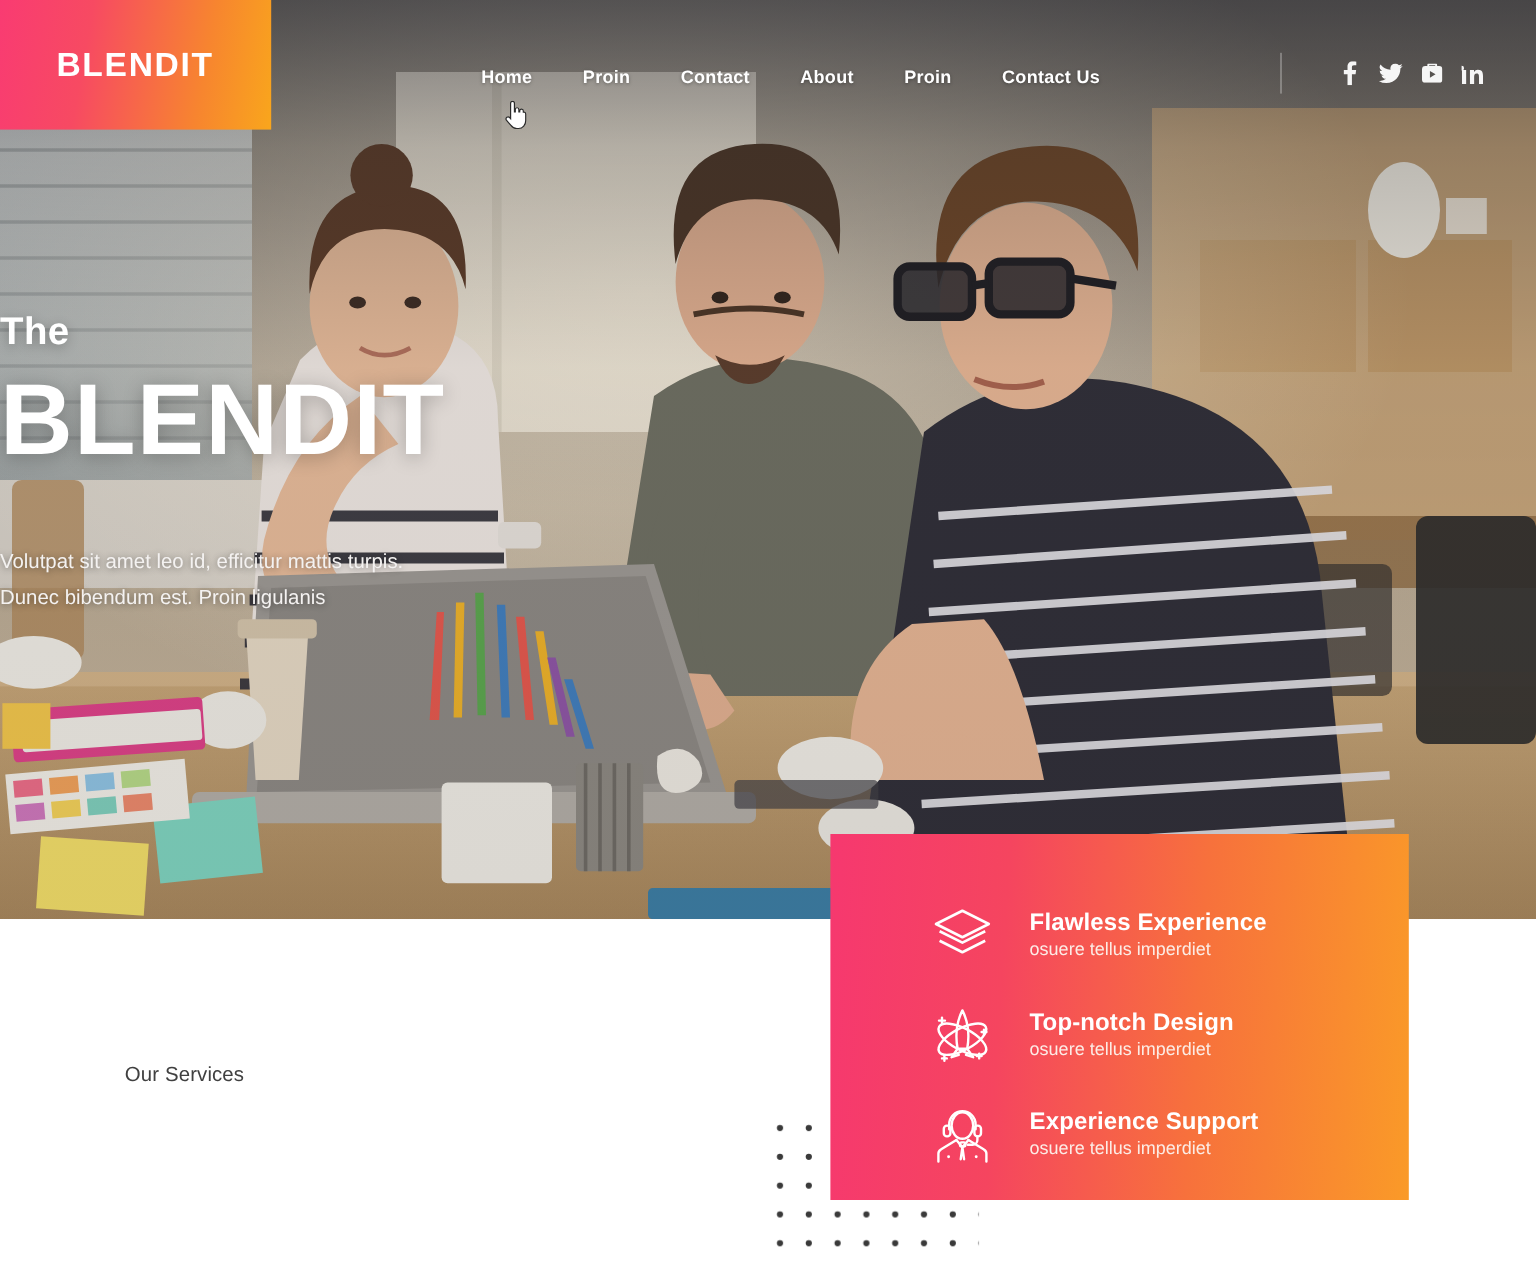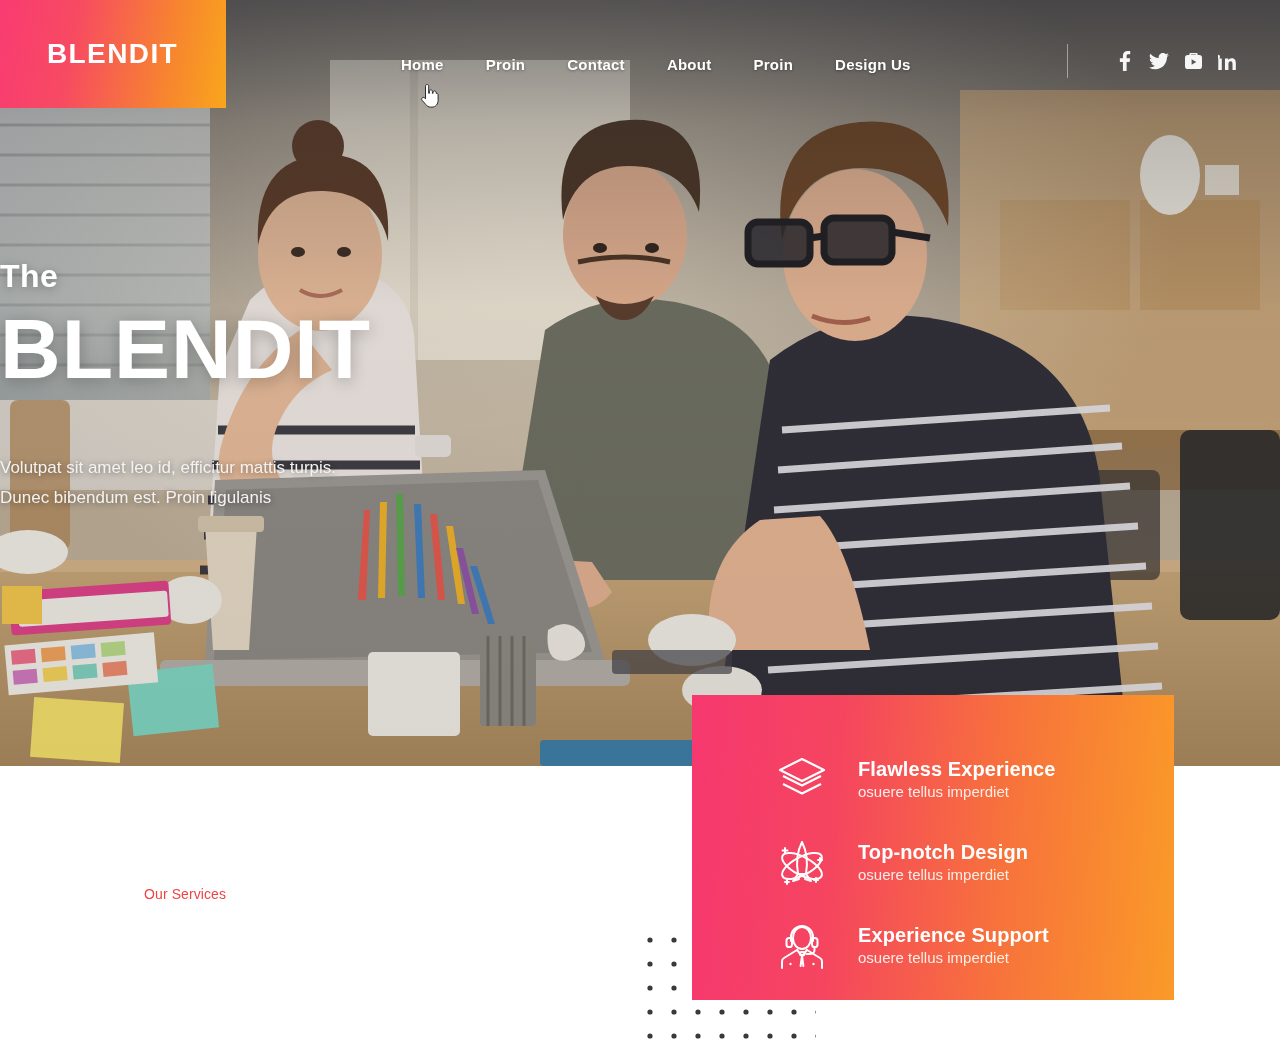--- a/index.html
+++ b/index.html
@@ -101,21 +101,21 @@
     position:absolute; left:0; top:766px; width:1280px; height:287px;
     background:#ffffff;
   }
   .services-head { position:absolute; left:104px; top:96px; }
   .services-title {
     color:#2b2b2b; font-size:41px; font-weight:bold;
     line-height:53px; letter-spacing:-0.3px;
   }
   .services-kicker {
     margin-top:24px;
-    color:#ef4444; font-size:14px; letter-spacing:0.1px;margin-left:40px;
+    color:#404040; font-size:17px; letter-spacing:0.1px;
   }
 
   
   .dot-grid {
     position:absolute; left:646px; top:936px;
     width:170px; height:120px; z-index:1;
   }
   .dot-grid svg { display:block; }
 
   
@@ -352,21 +352,21 @@
     <div class="logo-block">
       <span class="logo-text">BLENDIT</span>
     </div>
 
     <nav class="nav">
       <a class="nav-item" href="#">Home</a>
       <a class="nav-item" href="#">Proin</a>
       <a class="nav-item" href="#">Contact</a>
       <a class="nav-item" href="#">About</a>
       <a class="nav-item" href="#">Proin</a>
-      <a class="nav-item" href="#">Design Us</a>
+      <a class="nav-item" href="#">Contact Us</a>
     </nav>
 
     <div class="social">
       <div class="social-divider"></div>
 
       <a class="social-link" href="#">
         <svg width="12" height="20" viewBox="0 0 12 20" fill="currentColor" aria-hidden="true">
           <path d="M7.6 20v-9.1h3.05l.46-3.55H7.6V5.08c0-1.03.29-1.73 1.76-1.73h1.88V.17C10.92.12 9.8 0 8.5 0 5.78 0 3.92 1.66 3.92 4.71v2.64H.86v3.55h3.06V20h3.68z"></path>
         </svg>
       </a>

